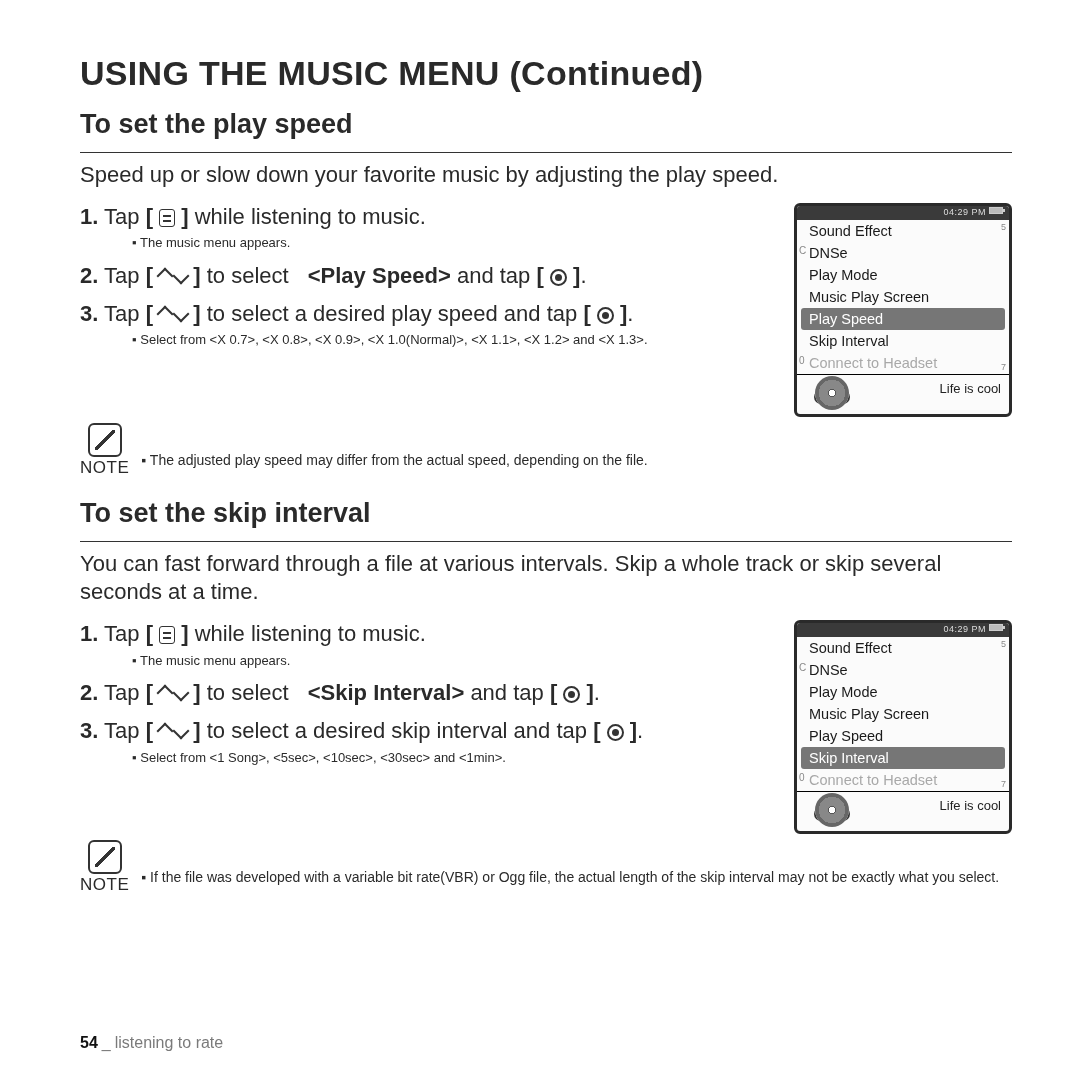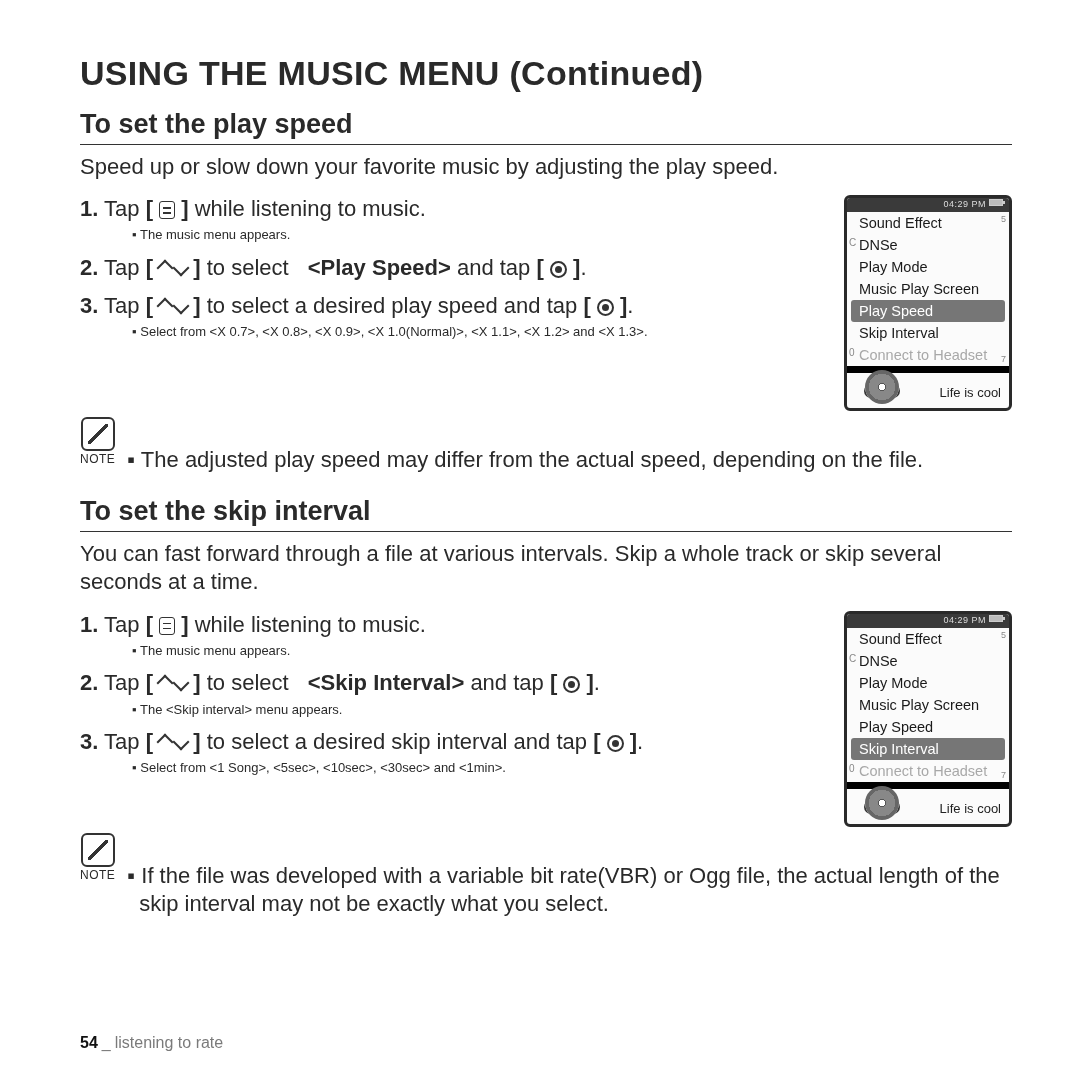--- a/index.html
+++ b/index.html
@@ -15,21 +15,21 @@
   h1.page-title {
     font-size: 34px;
     font-weight: bold;
     letter-spacing: 0.3px;
     margin-bottom: 16px;
   }
   h2.section-heading {
     font-size: 27px;
     font-weight: bold;
     border-bottom: 1.5px solid #333;
-    padding-bottom: 4px;
+    padding-bottom: 12px;
     margin-bottom: 8px;
   }
   p.intro {
     font-size: 22px;
     line-height: 1.28;
     margin-bottom: 14px;
   }
   .content-row { display: flex; gap: 10px; }
   .steps-col { flex: 1; }
   .device-col { flex: 0 0 auto; }
@@ -110,28 +110,28 @@
     display: flex;
     align-items: center;
     justify-content: center;
     margin: 0 auto 1px auto;
   }
   .note-icon .pencil {
     width: 20px; height: 20px;
     background: linear-gradient(135deg, transparent 43%, #333 43%, #333 57%, transparent 57%);
     transform: rotate(0deg);
   }
-  .note-label { font-size: 12px; letter-spacing: 0.5px; text-align: center; }
+  .note-label { font-size: 17px; letter-spacing: 0.5px; text-align: center; }
   .note-text { flex: 1; }
   .note-text ul.sub { padding-left: 0; }
-  .note-text ul.sub li { font-size: 22px; text-indent: -12px; padding-left: 12px; margin-top: 29px; }
+  .note-text ul.sub li { font-size: 14px; text-indent: -12px; padding-left: 12px; margin-top: 29px; }
 
   
   .device {
-    width: 168px;
+    width: 218px;
     border: 3px solid #2a2a2a;
     border-radius: 6px;
     background: #fbfbfb;
     overflow: hidden;
     font-size: 14.5px;
     position: relative;
   }
   .device .statusbar {
     height: 14px;
     background: #3a3a3a;
@@ -182,22 +182,22 @@
   }
   .device ul.menu .side-num.top { top: 2px; }
   .device ul.menu .side-num.bot { bottom: 2px; }
   .device ul.menu .left-letter {
     position: absolute;
     left: 2px;
     font-size: 10px;
     color: #888;
   }
   .device .footer {
-    border-top: 7px solid #000000;
-    padding: 12px 8px 8px 8px;
+    border-top: 1px solid #000000;
+    padding: 6px 8px 8px 8px;
     font-size: 13px;
     text-align: right;
     color: #222;
     position: relative;
     min-height: 40px;
   }
   .device .footer .disc {
     position: absolute;
     left: 18px; bottom: 4px;
     width: 34px; height: 34px;
@@ -297,23 +297,20 @@
       <li>
         <span class="num">1.</span>
         <span>Tap </span><b>[&nbsp;<span class="icon-box"></span>&nbsp;]</b><span> while listening to music.</span>
         <ul class="sub">
             <li>The music menu appears.</li>
           </ul>
       </li>
       <li>
         <span class="num">2.</span>
         <span>Tap </span><b>[&nbsp;<span class="chev up"></span><span class="chev down"></span>&nbsp;]</b><span> to select </span><span class="bold">&lt;Skip Interval&gt;</span><span> and tap </span><b>[&nbsp;<span class="circ"></span>&nbsp;]</b>.
-        <ul class="sub">
-            <li>The &lt;Skip interval&gt; menu appears.</li>
-          </ul>
       </li>
       <li>
         <span class="num">3.</span>
         <span>Tap </span><b>[&nbsp;<span class="chev up"></span><span class="chev down"></span>&nbsp;]</b><span> to select a desired skip interval and tap </span><b>[&nbsp;<span class="circ"></span>&nbsp;]</b>.
         <ul class="sub">
           <li>Select from &lt;1 Song&gt;, &lt;5sec&gt;, &lt;10sec&gt;, &lt;30sec&gt; and &lt;1min&gt;.</li>
         </ul>
       </li>
     </ol>
   </div>

